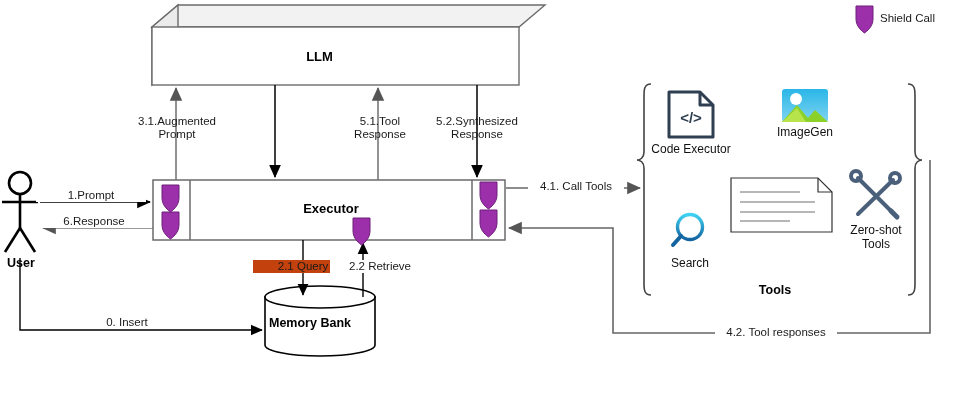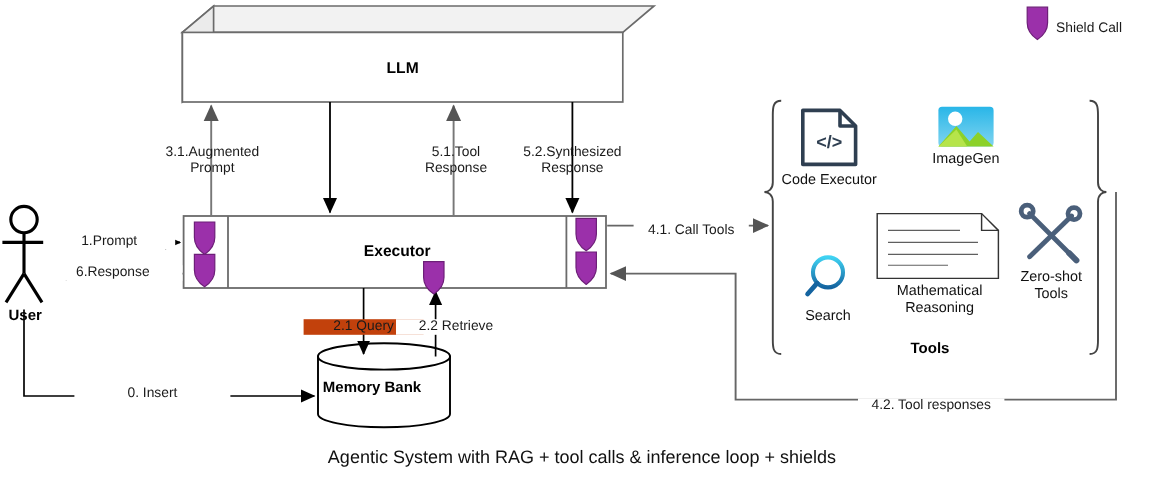--- a/index.html
+++ b/index.html
@@ -1,21 +1,21 @@
 <!DOCTYPE html>
 <html><head>
 <meta charset="utf-8">
 <style>
   html,body{margin:0;padding:0;background:#ffffff;}
   body{width:970px;height:411px;position:relative;overflow:hidden;
        font-family:"Liberation Sans","DejaVu Sans",sans-serif;color:#000;}
   #stage{position:absolute;inset:0;width:970px;height:411px;}
   svg#diagram{position:absolute;left:0;top:0;width:970px;height:411px;}
   .lbl{position:absolute;font-size:11.5px;line-height:13px;color:#1a1a1a;
-       text-align:center;white-space:pre-line;margin-top:6px;}
+       text-align:center;white-space:pre-line;}
   .nodetxt{position:absolute;font-weight:bold;font-size:13px;text-align:center;}
   .caption{position:absolute;left:0;top:373px;width:970px;text-align:center;
            font-size:15px;color:#111;}
   .toolname{position:absolute;font-size:12px;text-align:center;line-height:14px;color:#111;}
 </style>
 </head>
 <body>
 
 <div id="stage">
 
@@ -165,21 +165,21 @@
 
   <g stroke="#4a5f7a" fill="none" stroke-width="4" stroke-linecap="round">
     <line x1="858" y1="214" x2="893" y2="180"></line>
     <circle cx="895" cy="178" r="5"></circle>
     <line x1="858" y1="178" x2="891" y2="211"></line>
     <circle cx="856" cy="176" r="5"></circle>
     <path d="M891,211 L897,217" stroke-width="5"></path>
   </g>
 </svg>
 
-<div class="nodetxt" style="left:152px;top:49px;width:367px;">LLM</div>
+<div class="nodetxt" style="left:136px;top:49px;width:367px;">LLM</div>
 
 <div class="nodetxt" style="left:190px;top:201px;width:282px;">Executor</div>
 
 <div class="nodetxt" style="left:265px;top:316px;width:90px;font-size:12.5px;">Memory Bank</div>
 
 <div class="nodetxt" style="left:0px;top:256px;width:42px;font-size:12.5px;">User</div>
 
 <div class="nodetxt" style="left:720px;top:283px;width:110px;font-size:12.5px;">Tools</div>
 
 <div class="lbl" style="left:36px;top:189px;width:110px;background:#fff;">1.Prompt</div>
@@ -192,22 +192,19 @@
 <div class="lbl" style="left:340px;top:115px;width:80px;">5.1.Tool
 Response</div>
 <div class="lbl" style="left:428px;top:115px;width:98px;">5.2.Synthesized
 Response</div>
 <div class="lbl" style="left:528px;top:180px;width:96px;background:#fff;">4.1. Call Tools</div>
 <div class="lbl" style="left:715px;top:326px;width:122px;background:#fff;">4.2. Tool responses</div>
 
 <div class="toolname" style="left:645px;top:142px;width:92px;">Code Executor</div>
 <div class="toolname" style="left:767px;top:125px;width:76px;">ImageGen</div>
 <div class="toolname" style="left:655px;top:256px;width:70px;">Search</div>
-<div class="toolname" style="left:733px;top:235px;width:100px;white-space:pre-line;">Mathematical
-Reasoning</div>
 <div class="toolname" style="left:836px;top:223px;width:80px;white-space:pre-line;">Zero-shot
 Tools</div>
 
 <div class="lbl" style="left:880px;top:12px;width:90px;text-align:left;font-size:11.5px;">Shield Call</div>
 
-<div class="caption">Agentic System with RAG + tool calls &amp; inference loop + shields</div>
 
 </div>
 
 </body></html>

